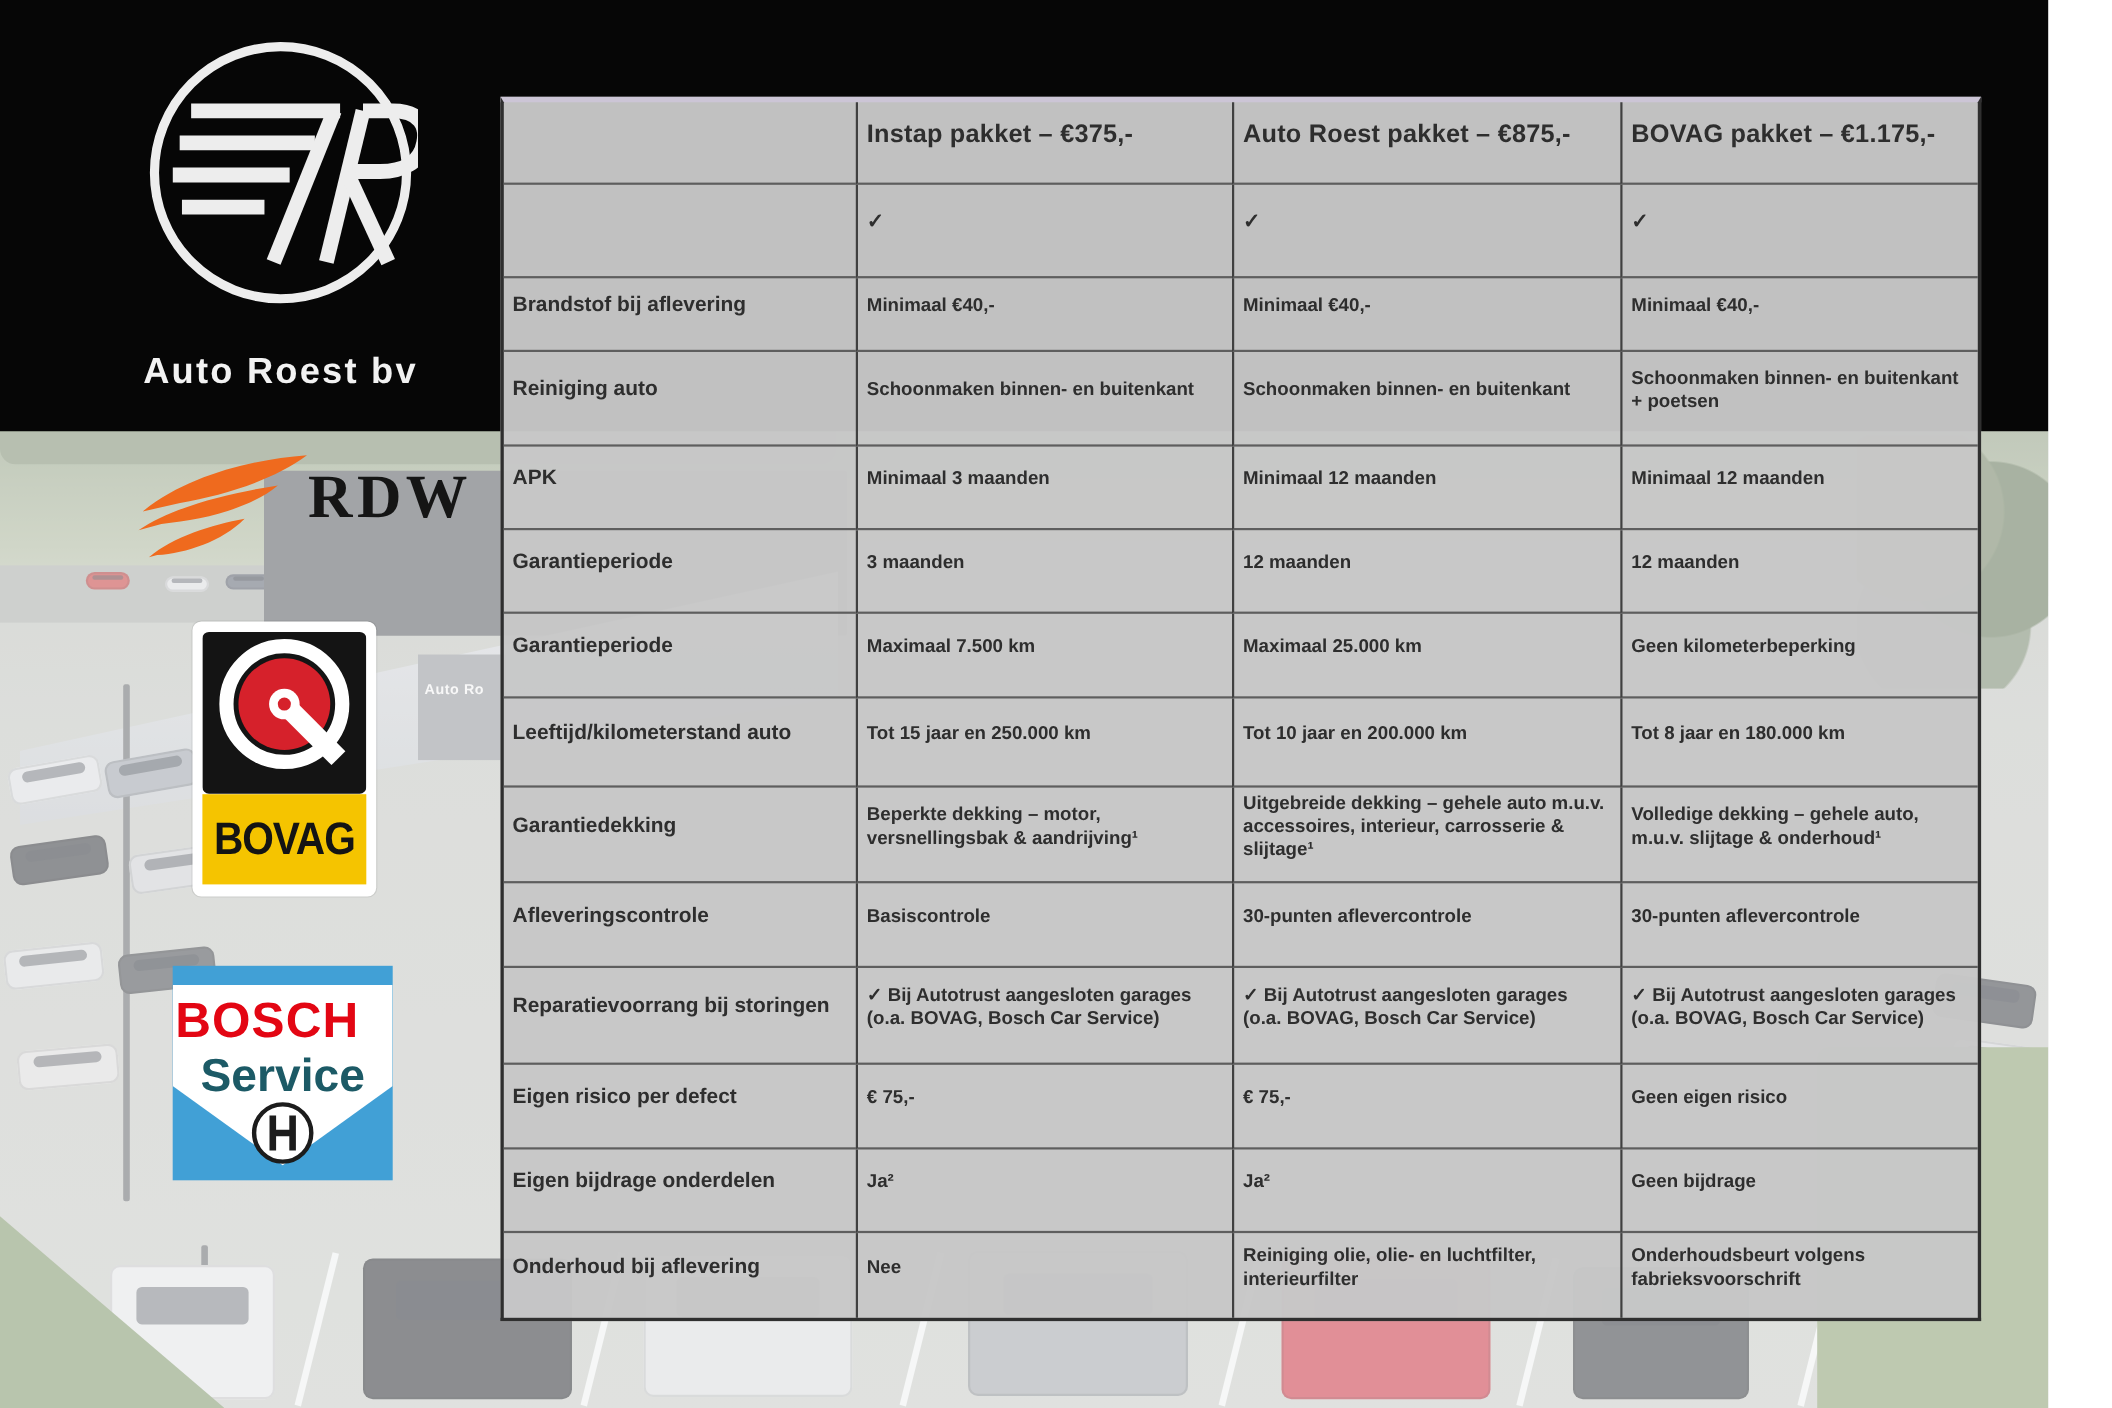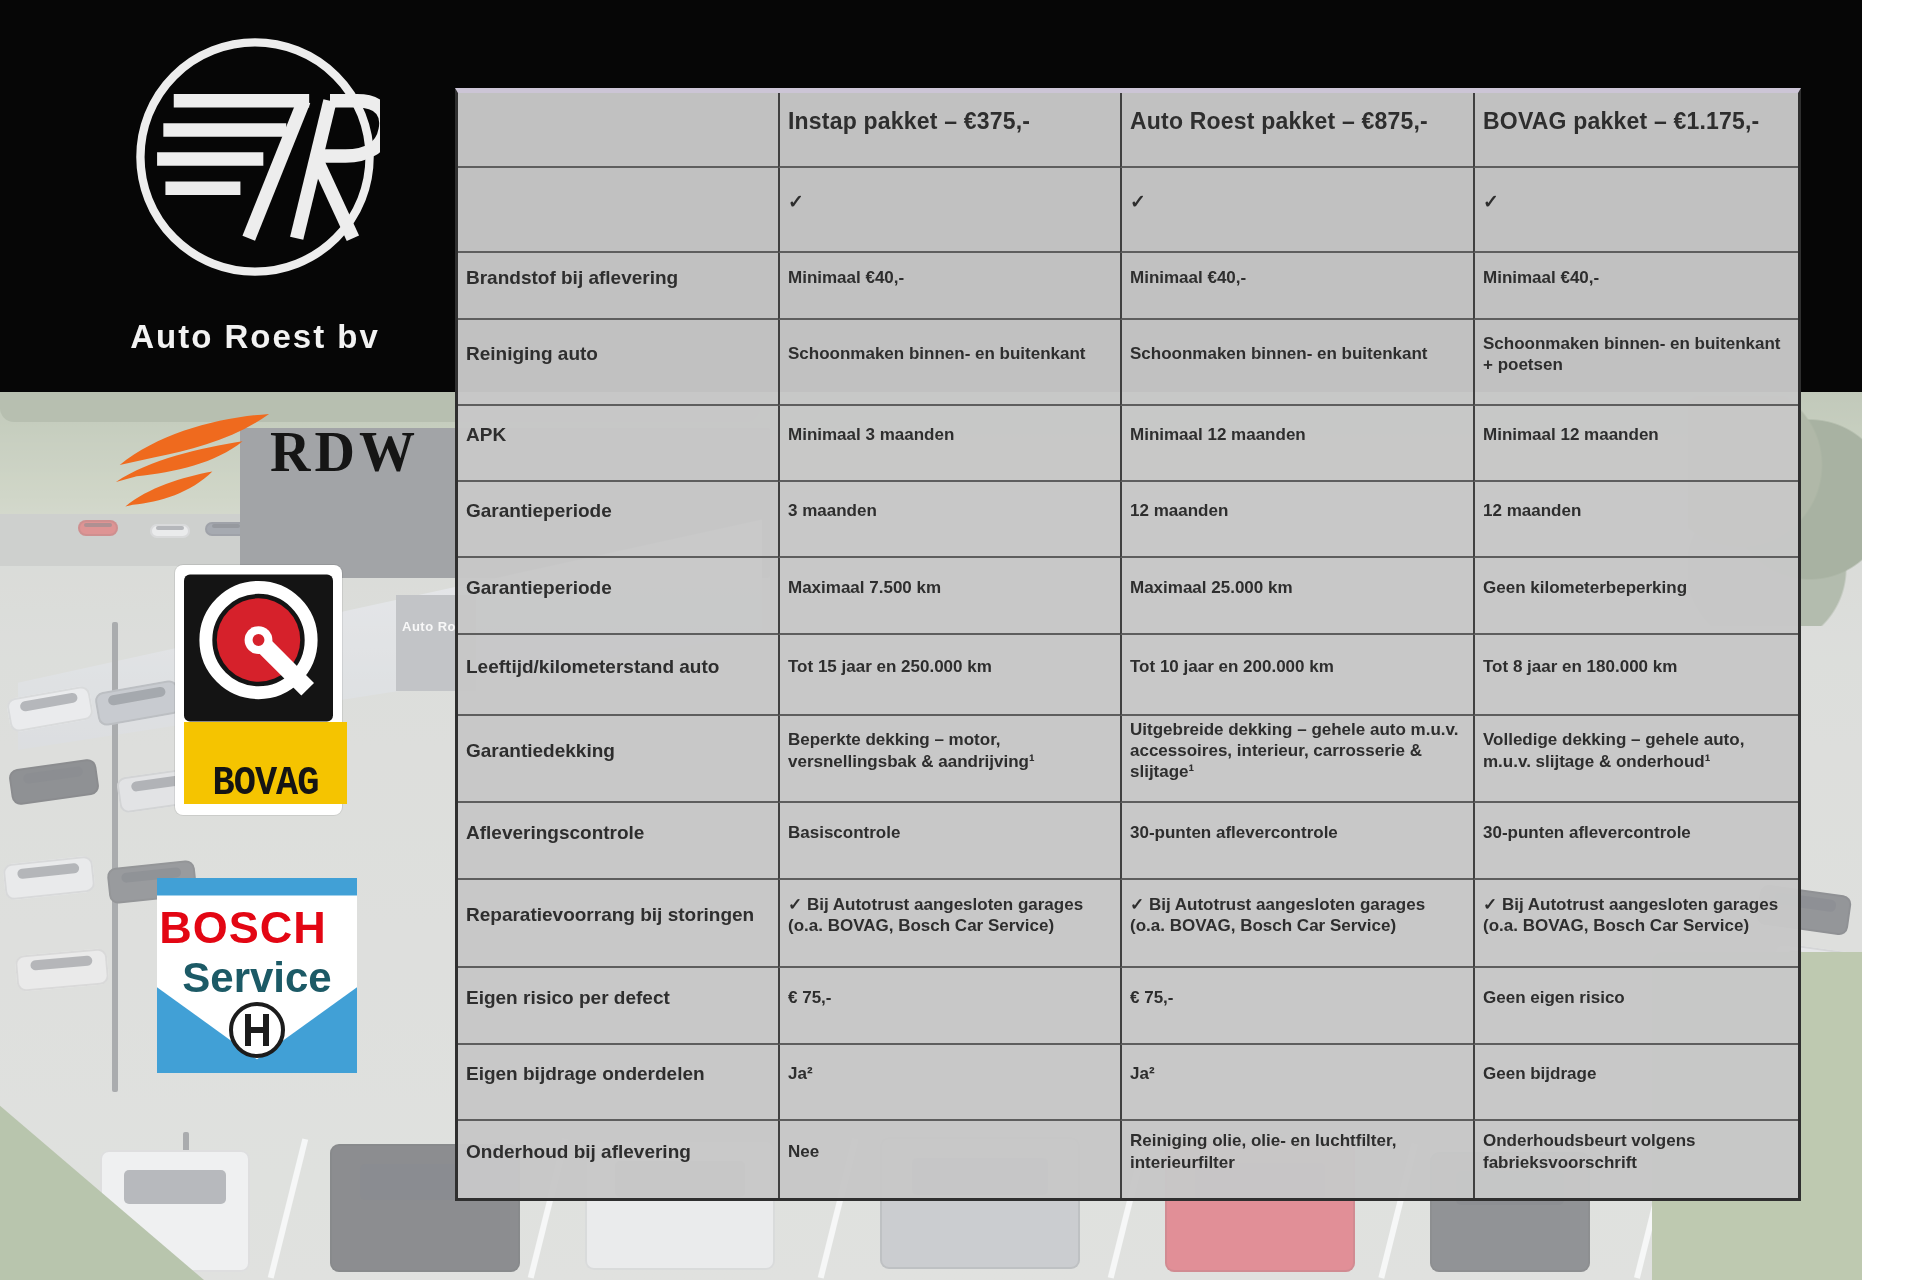--- a/index.html
+++ b/index.html
@@ -12,45 +12,45 @@
          background:linear-gradient(180deg,#8d9c80 0%,#a9b49a 70%,#b8bfae 100%);}
   .treeline{position:absolute;left:0;top:0;width:760px;height:30px;background:#7a8a6e;border-radius:0 0 14px 14px;}
   .trees-right{position:absolute;left:1688px;top:4px;width:174px;height:230px;
          background:radial-gradient(circle at 30% 30%,#6d7d5e 0 40%,transparent 41%),
                     radial-gradient(circle at 70% 45%,#5f7254 0 45%,transparent 46%),
                     radial-gradient(circle at 45% 75%,#74846a 0 40%,transparent 41%);}
   .bldg-dark{position:absolute;left:240px;top:36px;width:530px;height:150px;background:#54585d;border-radius:2px;}
   .bldg-roof{position:absolute;left:18px;top:118px;width:744px;height:240px;
          background:linear-gradient(180deg,#d4d7db 0%,#bec2c6 100%);
          clip-path:polygon(0 72%,100% 4%,100% 52%,0 100%);}
-  .bldg-wall{position:absolute;left:380px;top:203px;width:80px;height:96px;background:#8f9398;margin-left:16px;}
+  .bldg-wall{position:absolute;left:380px;top:203px;width:80px;height:96px;background:#8f9398;}
   .bldg-sign{position:absolute;left:6px;top:24px;color:#f2f2f2;font-size:13px;font-weight:bold;letter-spacing:.5px;}
   .road{position:absolute;left:0;top:122px;width:250px;height:52px;background:#a5a8a5;}
   .pole{position:absolute;width:6px;background:#63666a;border-radius:2px;}
   .lane{position:absolute;width:6px;background:rgba(245,247,248,.85);transform:rotate(14deg);}
   .car{position:absolute;border-radius:9px;box-shadow:inset 0 0 0 2px rgba(0,0,0,.14);}
   .car::after{content:"";position:absolute;left:16%;right:16%;top:16%;height:28%;
               background:rgba(38,43,53,.55);border-radius:5px;}
   .grass-bl{position:absolute;left:0;top:690px;width:340px;height:198px;background:#7d9468;
             clip-path:polygon(0 12%,60% 100%,0 100%);}
   .grass-br{position:absolute;left:1652px;top:560px;width:210px;height:328px;background:#879c6d;border-radius:10px 0 0 0;}
   .wash{position:absolute;inset:0;background:rgba(255,255,255,.46);}
   
   .band{position:absolute;left:0;top:0;width:1862px;height:392px;background:#060606;}
   .brand{position:absolute;left:95px;top:18px;width:320px;height:360px;color:#f0f0f0;}
   .brand .name{position:absolute;left:0;top:300px;width:320px;text-align:center;
                font-size:33px;font-weight:bold;letter-spacing:2px;color:#f2f2f2;}
   
-  .rdw{position:absolute;left:110px;top:412px;width:300px;height:104px;}
+  .rdw{position:absolute;left:120px;top:412px;width:300px;height:104px;}
   .rdw .txt{position:absolute;left:160px;top:8px;font-family:"Liberation Serif",serif;
             font-weight:bold;font-size:56px;letter-spacing:4px;color:#151515;}
   .bovag{position:absolute;left:175px;top:565px;width:167px;height:250px;background:#ffffff;
          border-radius:8px;padding:0;box-shadow:0 0 0 1px rgba(0,0,0,.08);}
-  .bovag .band-yellow{position:absolute;left:9px;top:157px;width:163px;height:82px;background:#f5c400;
-         display:flex;align-items:flex-end;justify-content:center;font-family:Liberation Mono, monospace;}
+  .bovag .band-yellow{position:absolute;left:9px;top:157px;width:149px;height:82px;background:#f5c400;
+         display:flex;align-items:center;justify-content:center;}
   .bovag .band-yellow span{font-size:37px;font-weight:800;color:#141414;transform:scaleY(1.12);letter-spacing:-1px;}
   .bosch{position:absolute;left:157px;top:878px;width:200px;height:195px;background:#41a0d6;overflow:hidden;}
   .bosch .shield{position:absolute;left:0;top:0;width:200px;height:195px;background:#ffffff;
          clip-path:polygon(0 9%,100% 9%,100% 56%,50% 93%,0 56%);}
   .bosch .l1{position:absolute;left:0;top:24px;width:172px;text-align:center;
              font-size:45px;font-weight:800;color:#e30613;letter-spacing:1px;}
   .bosch .l2{position:absolute;left:0;top:76px;width:200px;text-align:center;
              font-size:42px;font-weight:bold;color:#1c5a66;}
   .bosch .arm{position:absolute;left:70px;top:122px;}
   

